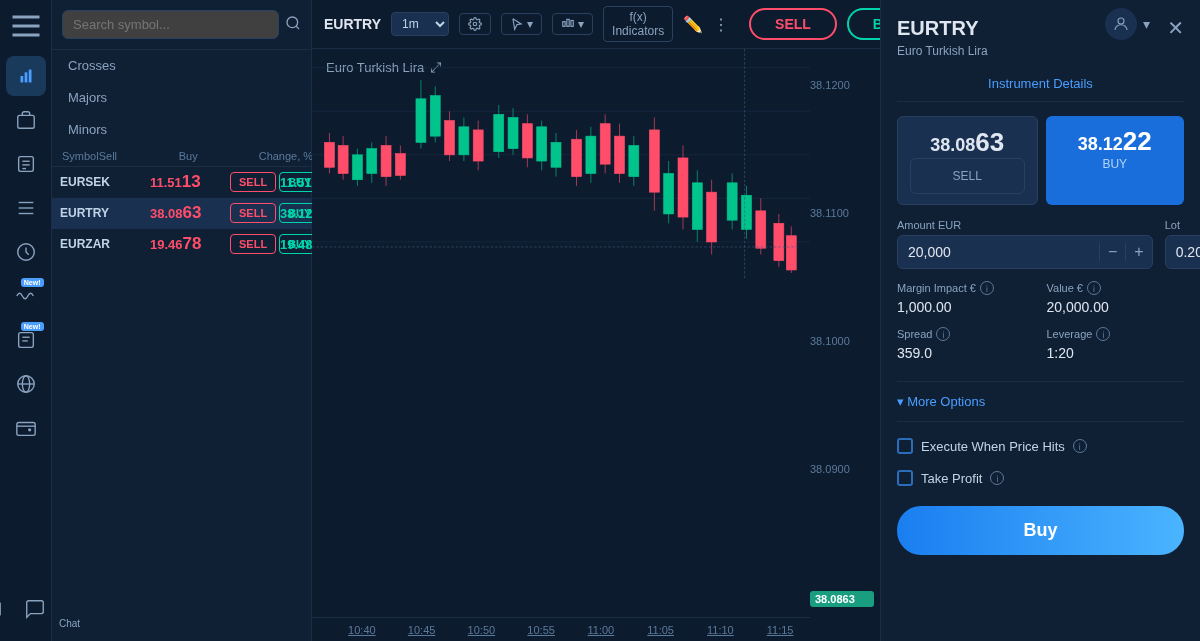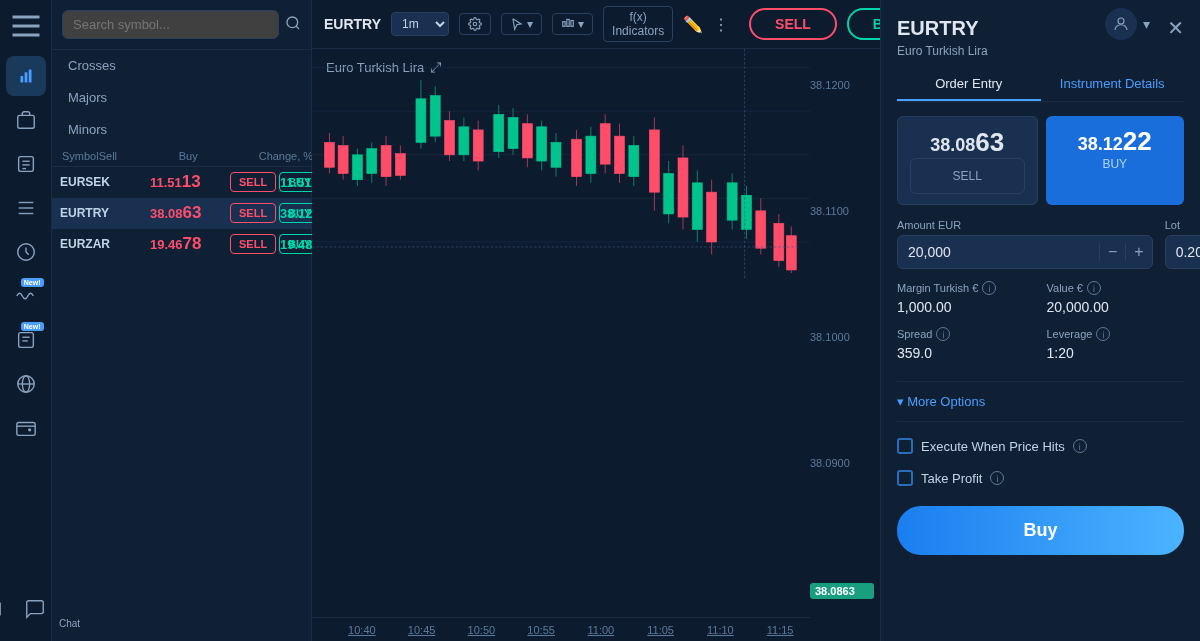--- a/index.html
+++ b/index.html
@@ -187,21 +187,21 @@
     }
     .chart-label {
       position: absolute;
       top: 10px; left: 14px;
       font-size: 13px; color: #8aa3bf;
       display: flex; align-items: center; gap: 6px;
     }
     .chart-label-expand { background: none; border: none; color: #8aa3bf; cursor: pointer; font-size: 14px; }
     .price-axis {
       position: absolute;
-      right: 0; top: 0; bottom: 12px;
+      right: 0; top: 0; bottom: 4px;
       width: 70px;
       display: flex; flex-direction: column; justify-content: space-between;
       padding: 30px 6px 30px 0;
       font-size: 11px; color: #5a7a9a;
     }
     .price-label-active {
       background: #1a9e80;
       color: #fff;
       padding: 2px 5px;
       border-radius: 3px;
@@ -734,21 +734,20 @@
     <div style="width:32px;height:32px;border-radius:50%;background:#1a3050;display:flex;align-items:center;justify-content:center;cursor:pointer;">
       <svg width="18" height="18" viewBox="0 0 24 24" fill="none" stroke="#8aa3bf" stroke-width="1.5">
         <circle cx="12" cy="8" r="4"></circle>
           <path d="M4 20c0-4 3.6-7 8-7s8 3 8 7"></path>
       </svg>
     </div>
     <button style="background:none;border:none;color:#8aa3bf;cursor:pointer;font-size:14px;">▾</button>
   </div>
 
   <div class="order-tabs">
-    <div class="order-tab active">Order Entry</div>
     <div class="order-tab blue-text">Instrument Details</div>
   </div>
 
   <div class="price-display">
     <div class="sell-price-box">
       <div style="display:flex;align-items:baseline;justify-content:center;gap:0;">
         <span style="font-size:18px;font-weight:700;color:#e0e6f0;">38.08</span>
         <span style="font-size:26px;font-weight:800;color:#e0e6f0;">63</span>
       </div>
       <div class="sell-price-box price-lbl">SELL</div>
@@ -780,21 +779,21 @@
         <div class="field-control">
           <input class="field-value" type="text" value="0.20" style="">
 
         </div>
       </div>
     </div>
 
     <div class="field-row">
       <div class="field-group">
         <div class="field-label">
-          <span>Margin Turkish €</span>
+          <span>Margin Impact €</span>
           <span class="info-icon">ℹ</span>
         </div>
         <div class="field-val-static">1,000.00</div>
       </div>
       <div class="field-group">
         <div class="field-label">
           <span>Value €</span>
           <span class="info-icon">ℹ</span>
         </div>
         <div class="field-val-static">20,000.00</div>

